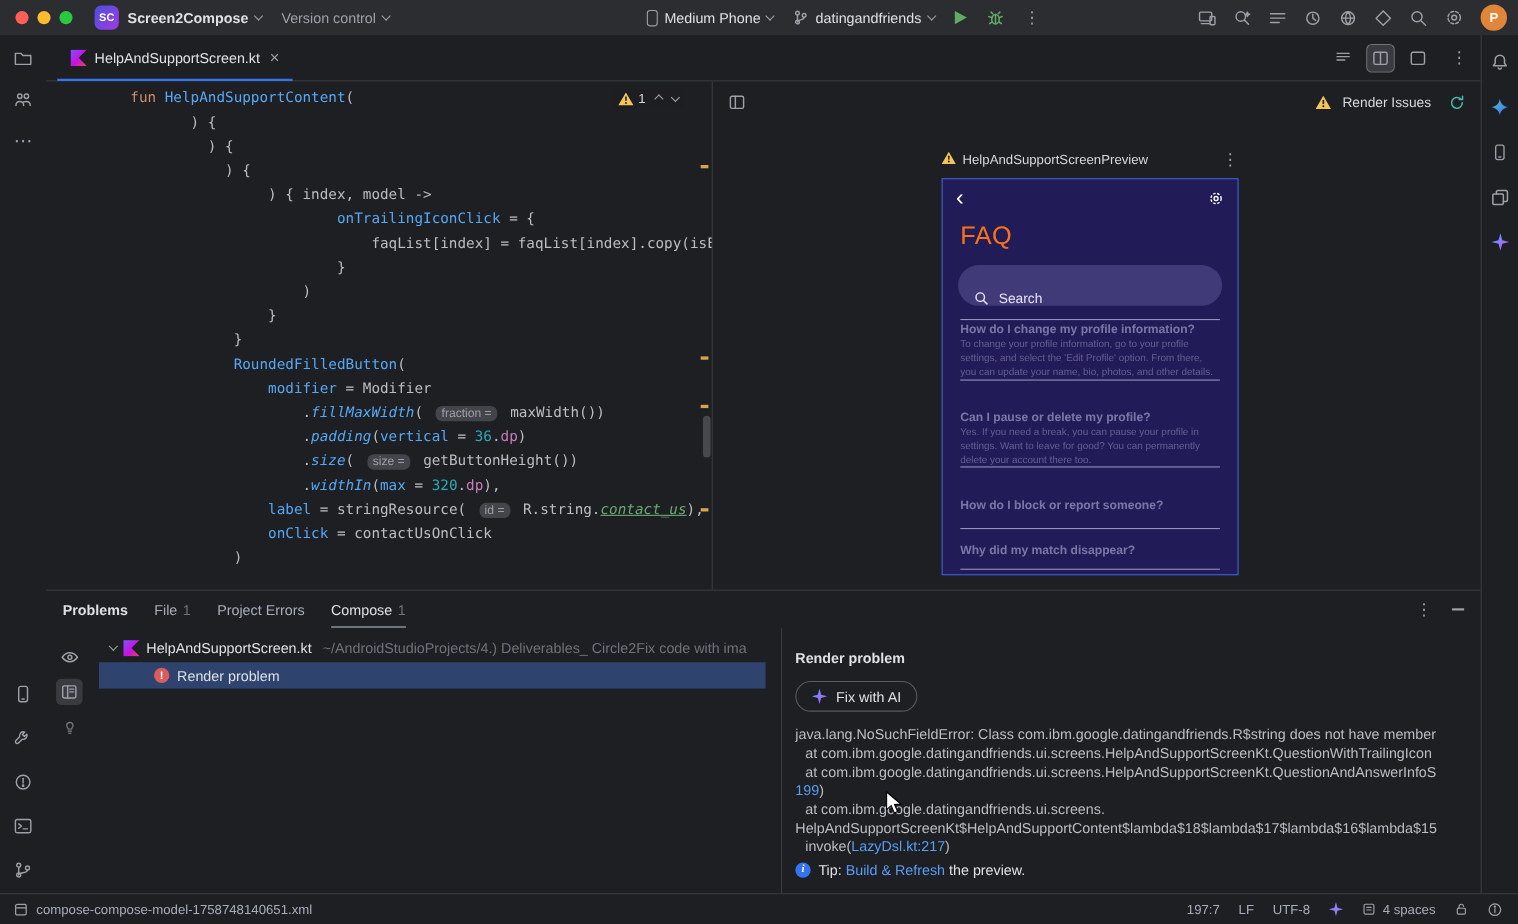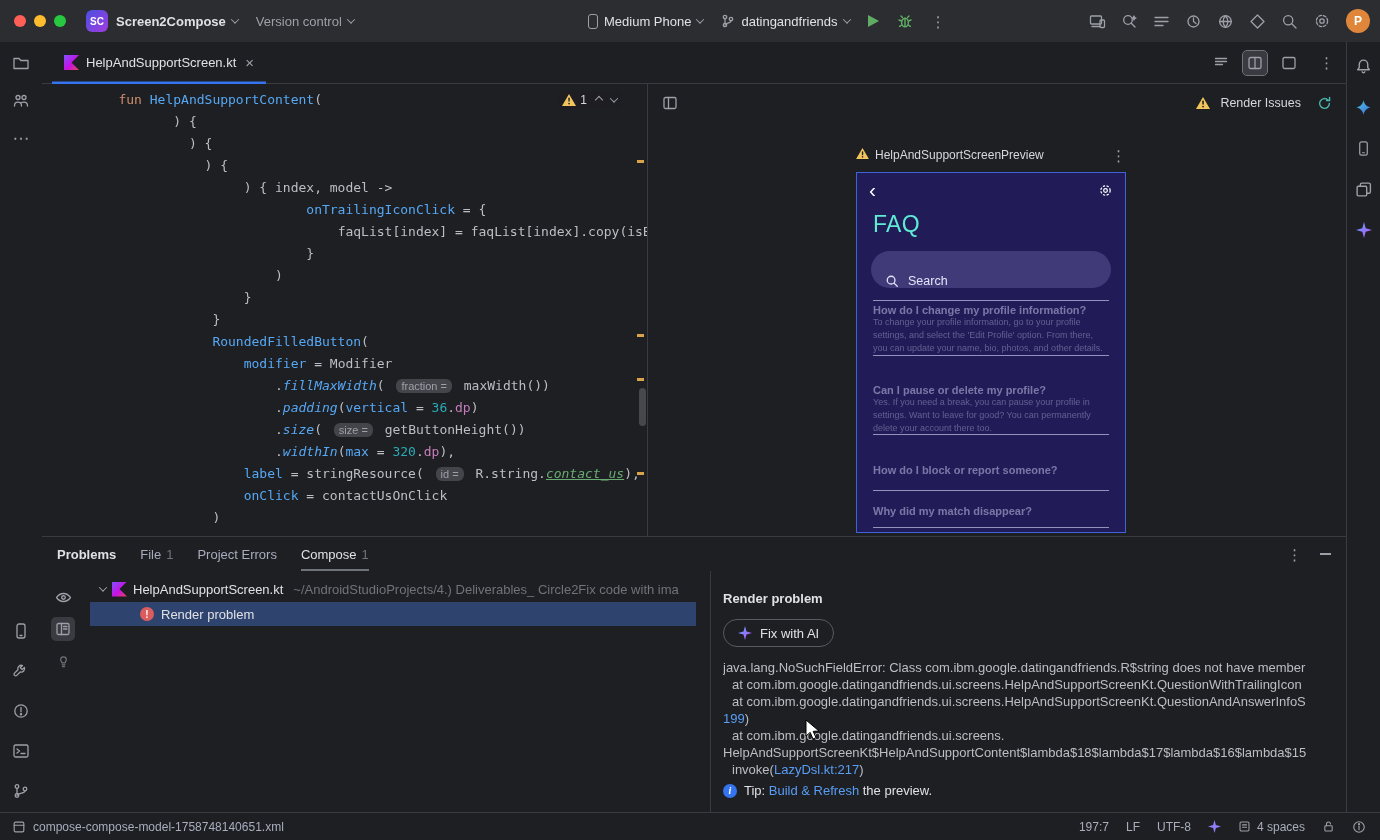--- a/index.html
+++ b/index.html
@@ -6,21 +6,21 @@
   html,body { margin:0; padding:0; }
   body {
     width:1380px; height:840px; overflow:hidden;
     background:#1e1f22; color:#dfe1e5;
     font-family:"Liberation Sans", sans-serif; font-size:13px;
     position:relative;
   }
   .app { width:1380px; height:840px; display:flex; flex-direction:column; }
 
   
-  .titlebar { height:42px; background:#2b2d30; position:relative; flex:none; }
+  .titlebar { height:32px; background:#2b2d30; position:relative; flex:none; }
   .tb-left { position:absolute; left:14px; top:0; bottom:0; display:flex; align-items:center; gap:8px; }
   .tl { width:12px; height:12px; border-radius:50%; }
   .tl.r { background:#ff5f57; } .tl.y { background:#febc2e; } .tl.g { background:#28c840; }
   .sc-badge { width:22px; height:22px; margin-left:12px; border-radius:6px; color:#fff;
     background:linear-gradient(135deg,#4a50e0,#a13bdf); font-size:10px; font-weight:700;
     display:flex; align-items:center; justify-content:center; }
   .tb-item { display:flex; align-items:center; gap:6px; color:#dfe1e5; }
   .tb-item.dim { color:#9da0a8; }
   .cv { display:inline-block; width:6px; height:6px; border-right:1.5px solid #9da0a8; border-bottom:1.5px solid #9da0a8; }
   .cv.down { transform:rotate(45deg) translate(-1px,-1px); }
@@ -78,21 +78,21 @@
   
   .preview { flex:1; position:relative; min-width:0; }
   .pv-toolbar { position:absolute; top:0; left:0; right:0; height:38px; display:flex; align-items:center; padding:0 14px; }
   .pv-tb-right { margin-left:auto; display:flex; align-items:center; gap:10px; color:#d5d8dd; font-size:12.5px;text-align:center; }
   .pv-card-label { position:absolute; left:208px; top:64px; width:270px; display:flex; align-items:flex-start; gap:6px;
     color:#d5d8dd; font-size:12px; }
   .pv-card-label .t { flex:1; white-space:nowrap; overflow:hidden; }
   .phone { position:absolute; left:208px; top:88px; width:270px; height:361px; background:#211b57; border:1px solid #3e63d6; }
   .ph-top { display:flex; justify-content:space-between; align-items:center; padding:8px 12px 0; }
   .ph-back { color:#fff; font-size:21px; line-height:18px; }
-  .ph-title { margin:12px 0 0 16px; font-size:23px; font-weight:500; color:#5eead4; letter-spacing:.3px; }
+  .ph-title { margin:12px 0 0 16px; font-size:23px; font-weight:500; color:#f97316; letter-spacing:.3px; }
   .ph-search { position:absolute; left:14px; right:14px; top:78px; height:37px; border-radius:19px; background:#403a78;
     display:flex; align-items:flex-end; gap:9px; padding:0 14px; color:#e6e3fa; font-size:12.5px; }
   .ph-faq { position:absolute; inset:0; overflow:hidden; }
   .ph-hr { position:absolute; left:16px; right:16px; height:1px; background:rgba(222,218,248,.62); }
   .ph-q { position:absolute; left:16px; right:16px; font-size:11px; font-weight:600; color:rgba(208,203,240,.52); line-height:12px; }
   .ph-a { position:absolute; left:16px; right:16px; font-size:9px; color:rgba(208,203,240,.38); line-height:13px; max-height:39px; overflow:hidden; }
 
   
   .panel { flex:0 0 276px; border-top:1px solid #393b40; display:flex; flex-direction:column; min-height:0; }
   .panel-head { height:34px; flex:none; display:flex; align-items:center; padding:0 15px; gap:24px; }

